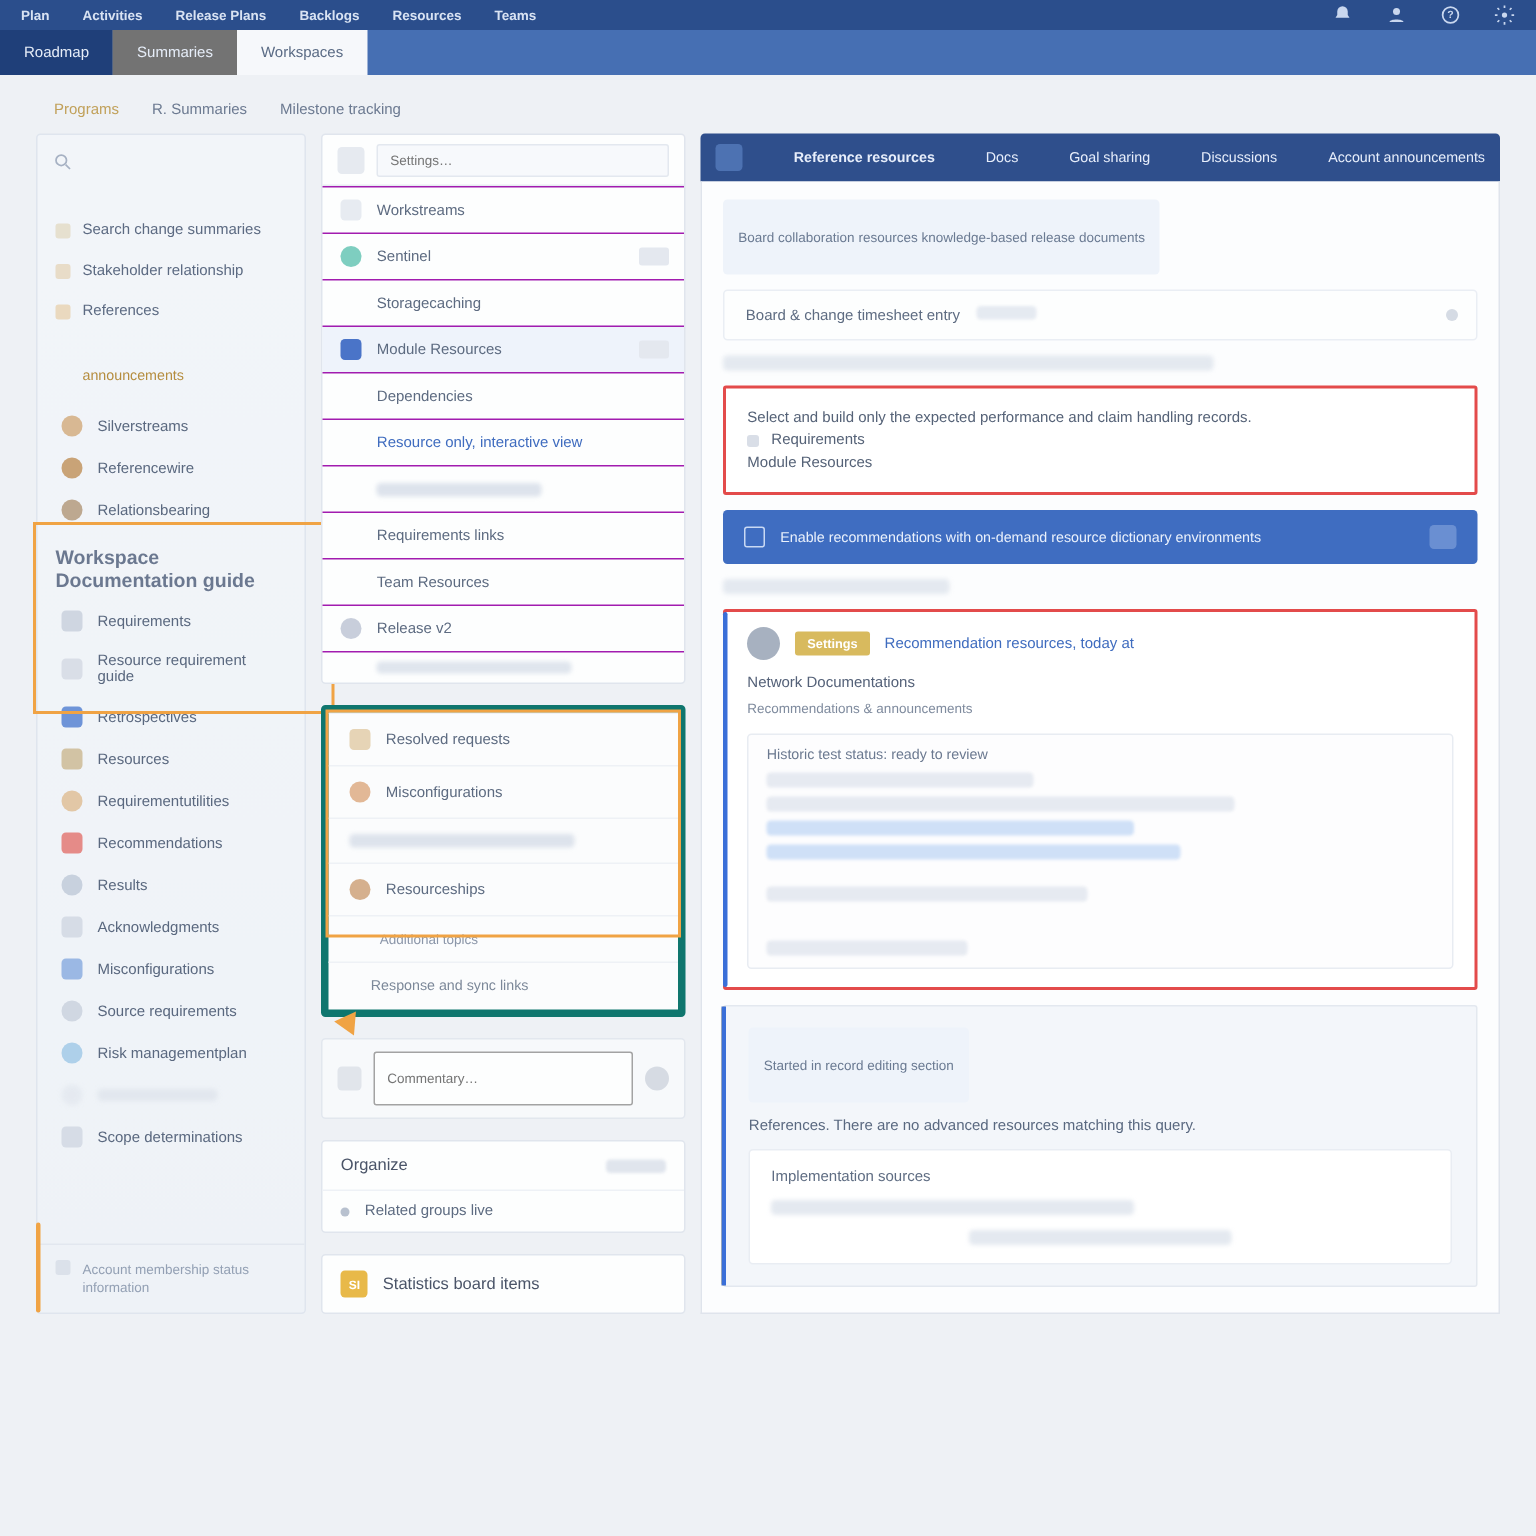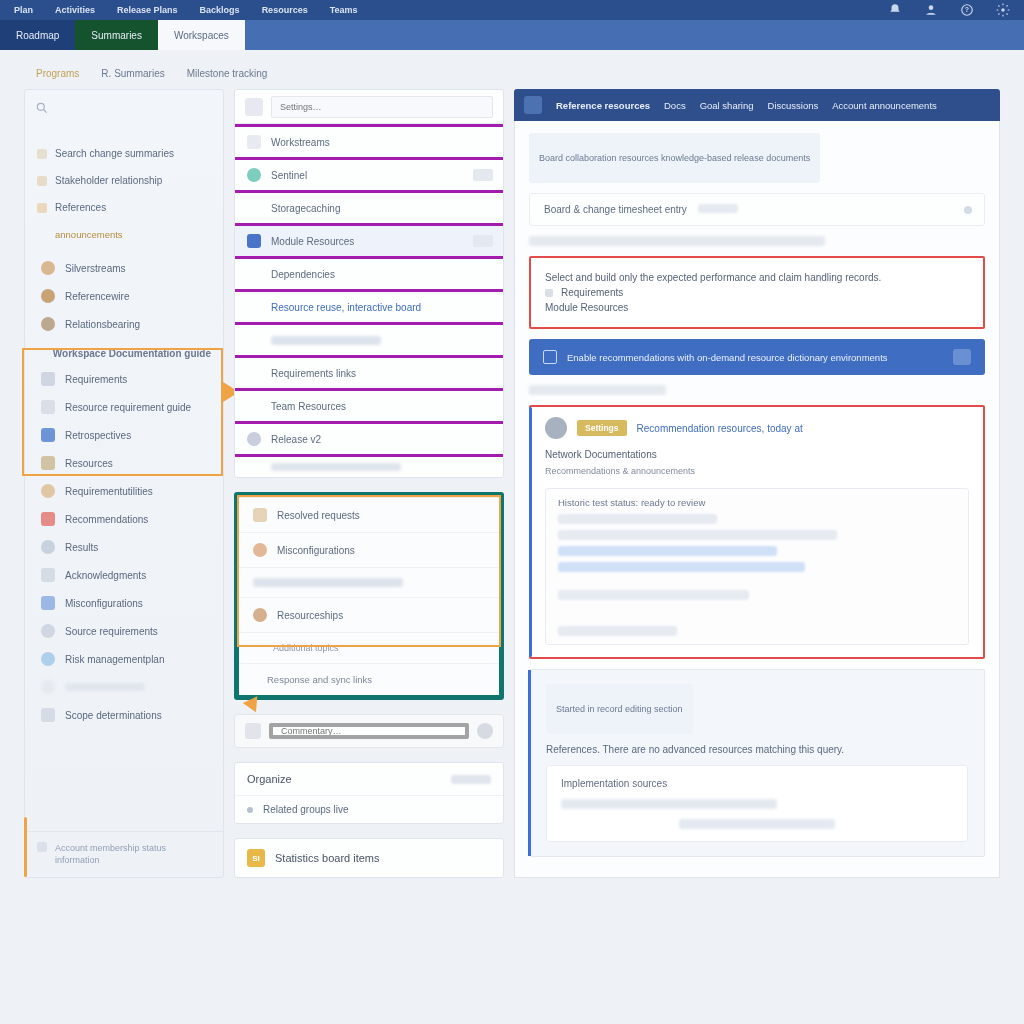--- a/index.html
+++ b/index.html
@@ -19,56 +19,56 @@
   .breadcrumbs span:first-child { color: #c1a15a; }
 
   .workspace { display: flex; padding: 0 24px 24px; gap: 10px; }
 
   
   .sidebar { width: 200px; background: linear-gradient(#f2f5f9,#eef2f7); border: 1px solid #dfe5ee; border-radius: 3px; display: flex; flex-direction: column; position: relative; }
   .sidebar-search { height: 36px; display: flex; align-items: center; padding: 0 10px; }
   .search-ic { width: 14px; height: 14px; }
   .side-item { padding: 8px 12px; display: flex; align-items: center; gap: 8px; color: #5c6a82; font-size: 10px; cursor: pointer; position: relative; }
   .side-item .sq { width: 10px; height: 10px; border-radius: 2px; flex-shrink: 0; }
-  .side-sub { padding-left: 30px; color: #b58d3f; font-size: 9.5px; }
-  .side-group-title { font-size: 10px; color: #6b7890; padding: 10px 12px 6px; font-weight: 600; text-align: right; }
+  .side-sub { padding-left: 30px; color: #b58d3f; font-size: 9.5px; margin-top: 16px; }
+  .side-group-title { font-size: 13px; color: #6b7890; padding: 10px 12px 6px; font-weight: 600; }
   .side-list-item { display:flex; align-items:center; gap:10px; padding: 7px 16px; font-size:10px; color:#5a687f; cursor:pointer;}
   .avatar { width:14px; height:14px; border-radius:50%; flex-shrink:0;}
   .hl-orange-box { position:absolute; border:2px solid #f0a344; pointer-events:none; }
   .arrow-right { position:absolute; width:0;height:0; border-top:10px solid transparent; border-bottom:10px solid transparent; border-left:16px solid #f0a344; }
   .sidebar-footer { padding:10px 12px; font-size:9px; color:#93a0b4; line-height:1.4; border-top:1px solid #e2e7ef; margin-top:auto;}
   .blur-text { filter: blur(1.8px); opacity: .6; border-radius:3px; }
 
   
   .middle { width: 270px; display:flex; flex-direction:column; gap:14px; position:relative; }
   .panel { background:#fdfefe; border:1px solid #e0e5ed; border-radius:3px; }
   .panel-search { height:34px; display:flex; align-items:center; gap:8px; padding:0 10px; border-bottom:1px solid #e8ecf2;}
   .tiny-sq { width:18px; height:18px; background:#e6eaf0; border-radius:3px;}
   .search-field { flex:1; height:22px; background:#f7f9fc; border:1px solid #e3e8ef; border-radius:2px; padding:0 8px; font-size:9px; color:#a1adbe;}
-  .m-item { display:flex; align-items:center; gap:10px; padding:8px 12px 8px 12px; border-top:3px solid #a21caf; font-size:10px; color:#5d6b81; position:relative; cursor:pointer;}
+  .m-item { display:flex; align-items:center; gap:10px; padding:8px 12px 8px 12px; border-top:1px solid #a21caf; font-size:10px; color:#5d6b81; position:relative; cursor:pointer;}
   .m-item .ic { width:14px; height:14px; border-radius:3px; flex-shrink:0;}
   .m-item.active { background:#eef3fb; }
   .m-item .badge { position:absolute; right:10px; width:20px;height:12px; background:#e4e8ef; border-radius:2px;}
   .m-item .link { color:#3f6cbf; }
   .panel2 { background:#fbfcfd; border:5px solid #0f766e; border-radius:3px;}
   .p2-item { display:flex; align-items:center; gap:10px; padding:10px 14px; border-top:1px solid #eef1f6; font-size:10px; color:#5d6b81; cursor:pointer;}
   .p2-item:first-child { border-top:none;}
   .compose { background:#f7f9fb; border:1px solid #e2e7ee; border-radius:3px; padding:8px 10px; display:flex; align-items:center; gap:8px;}
   .compose .ic { width:16px;height:16px; background:#e1e5eb; border-radius:3px;}
-  .compose .field { flex:1; height:16px; background:#fdfefe; border:4px solid #a3a3a3; border-radius:2px; font-size:9px; padding:0 8px; color:#9fabbd;}
+  .compose .field { flex:1; height:36px; background:#fdfefe; border:1px solid #a3a3a3; border-radius:2px; font-size:9px; padding:0 8px; color:#9fabbd;}
   .compose .send { width:16px;height:16px; border-radius:50%; background:#d6dbe3;}
   .chip-row { display:flex; align-items:center; gap:8px; padding:10px 12px;}
   .accent-bar { position:absolute; left:-1px; top:0; bottom:0; width:3px; background:#f0a344; border-radius:2px;}
   .yellow-sq { width:18px; height:18px; background:#e8b949; border-radius:3px; display:flex; align-items:center; justify-content:center; color:#fff; font-size:8px; font-weight:700;}
 
   
   .right { flex:1; display:flex; flex-direction:column; position:relative;}
   .r-header { background:#2f4f8c; height:32px; display:flex; align-items:center; gap:14px; padding:0 10px; border-radius:3px 3px 0 0; color:#e7eefb; font-size:9.5px;}
   .r-header .hic { width:18px;height:18px; background:#4d72b2; border-radius:3px;}
-  .r-header .htab { cursor:pointer; white-space:nowrap;}
+  .r-header .htab { cursor:pointer; white-space:nowrap;margin-left:20px;}
   .r-header .htab.bold { font-weight:700;}
   .r-body { background:#fcfdfe; border:1px solid #dfe4ec; border-top:none; flex:1; padding:12px 14px 0; display:flex; flex-direction:column; gap:10px; overflow:hidden;}
   .pill-row { display:flex; align-items:center; gap:8px;}
   .pill { background:#eef3fa; border-radius:3px; padding:20px 10px; font-size:9px; color:#6a7a92;}
   .soft-card { background:#fdfefe; border:1px solid #eaeef4; border-radius:3px; padding:10px 14px; font-size:10px; color:#5e6c82; position:relative;}
   .soft-card .dot { position:absolute; right:12px; top:12px; width:8px;height:8px; border-radius:50%; background:#d5dbe4;}
   .red-box { border:2px solid #e34b4b; border-radius:2px; padding:10px 14px; background:#fff; position:relative;}
   .red-box .line { font-size:10px; color:#556277; margin:4px 0; display:flex; align-items:center; gap:8px;}
   .blue-banner { background:#3f6dc1; color:#eaf1fc; font-size:9.5px; padding:10px 14px; border-radius:3px; display:flex; align-items:center; gap:10px;}
   .blue-banner .bic { width:14px;height:14px; border:1px solid #c9d9f4; border-radius:2px;}
@@ -112,21 +112,21 @@
       <text x="12" y="16" text-anchor="middle" font-size="12" fill="#c9d7ef">?</text>
     </svg>
   <svg class="top-icon" viewBox="0 0 24 24" fill="#c9d7ef">
       <circle cx="12" cy="12" r="3"></circle>
       <path d="M12 1v3M12 20v3M1 12h3M20 12h3M4 4l2 2M18 18l2 2M4 20l2-2M18 6l2-2" stroke="#c9d7ef" stroke-width="2"></path>
     </svg>
 </div>
 
 <div class="subbar">
   <div class="tab active">Roadmap</div>
-  <div class="tab" style="background:#14532d">Summaries</div>
+  <div class="tab" style="background:#737373">Summaries</div>
   <div class="tab light">Workspaces</div>
 </div>
 
 <div class="breadcrumbs">
   <span>Programs</span>
   <span>R. Summaries</span>
   <span>Milestone tracking</span>
 </div>
 
 <div class="workspace">
@@ -258,21 +258,21 @@
           <span class="ic" style="background:#4a74c8"></span>
           <span>Module Resources</span>
           <span class="badge"></span>
         </div>
       <div class="m-item">
           <span class="ic"></span>
           <span>Dependencies</span>
         </div>
       <div class="m-item">
           <span class="ic"></span>
-          <span class="link">Resource reuse, interactive board</span>
+          <span class="link">Resource only, interactive view</span>
         </div>
       <div class="m-item">
           <span class="ic"></span>
           <span style="width:110px;height:9px;background:#dde3ec;border-radius:3px;filter:blur(1.5px)"></span>
         </div>
       <div class="m-item">
           <span class="ic"></span>
           <span>Requirements links</span>
         </div>
       <div class="m-item">

